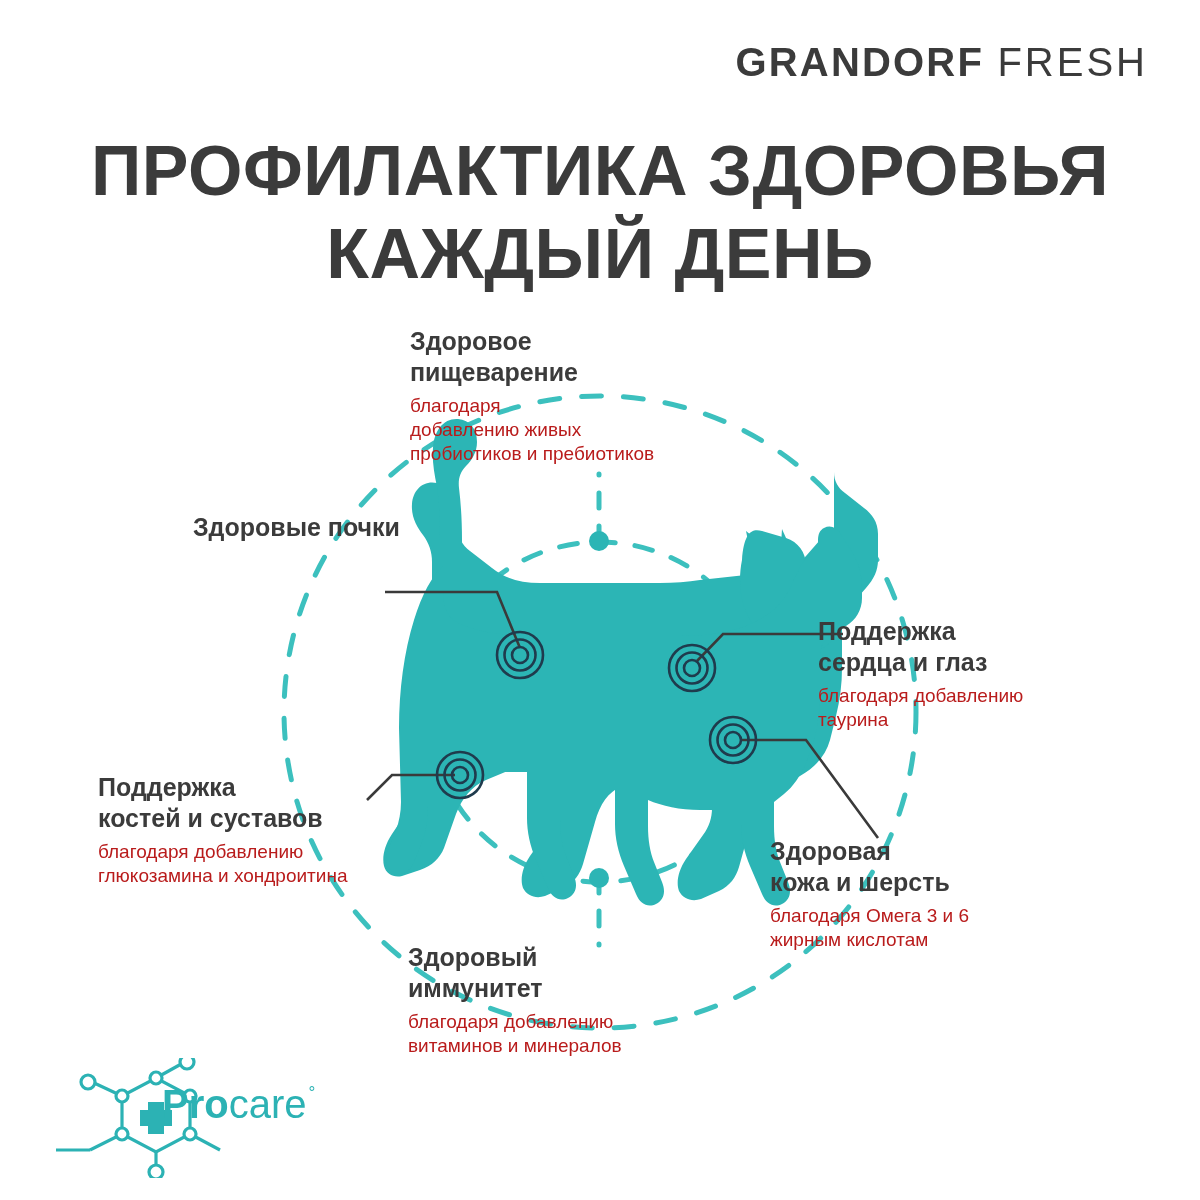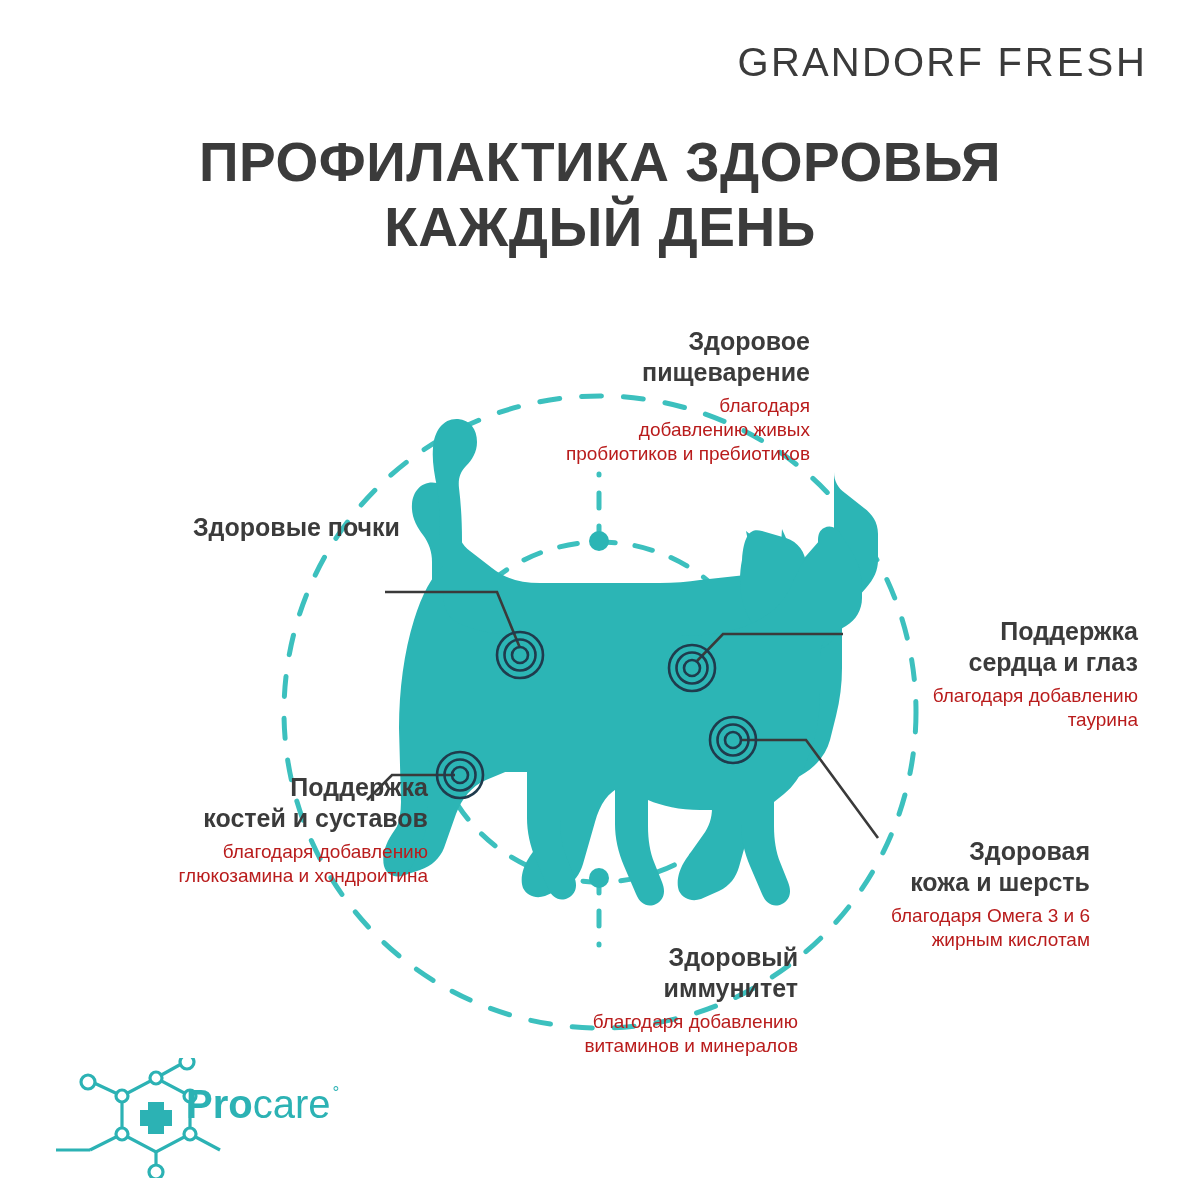--- a/index.html
+++ b/index.html
@@ -22,36 +22,36 @@
     position: absolute;
     top: 42px;
     right: 52px;
     font-size: 40px;
     letter-spacing: 2.2px;
     color: #3b3b3b;
     white-space: nowrap;
     line-height: 1;
   }
   #brand-logo .brand-strong {
-    font-weight: normal;
+    font-weight: bold;
   }
   #brand-logo .brand-light {
     font-weight: normal;
     letter-spacing: 3px;
     margin-top: 8px;
   }
 
   
   #page-title {
     position: absolute;
     top: 130px;
     left: 0;
     width: 1200px;
     text-align: center;
-    font-size: 55px;
+    font-size: 70px;
     font-weight: bold;
     line-height: 1.18;
     letter-spacing: 0.5px;
     color: #3b3b3b;
   }
   #page-title .title-line {
     display: block;
   }
 
   
@@ -76,41 +76,41 @@
     white-space: pre-line;
   }
   .callout .callout-desc {
     font-size: 19px;
     line-height: 1.26;
     color: #b91c1c;
     margin: 0;
     white-space: pre-line;
   }
 
-  .callout.align-center { text-align: right; }
+  .callout.align-center { text-align: left; }
   .callout.align-right  { text-align: right; }
 
   #callout-digestion { left: 410px; top: 326px; width: 400px; }
   #callout-kidneys   { left: 100px; top: 512px; width: 300px; }
   #callout-bones     { left: 98px;  top: 772px; width: 330px; }
   #callout-heart     { left: 818px; top: 616px; width: 320px; }
   #callout-skin      { left: 770px; top: 836px; width: 320px; }
   #callout-immunity  { left: 408px; top: 942px; width: 390px; }
 
   
   #procare-logo {
     position: absolute;
     left: 48px;
     top: 1058px;
     width: 300px;
     height: 120px;
   }
   #procare-wordmark {
     position: absolute;
-    left: 186px;
+    left: 162px;
     top: 1084px;
     font-size: 40px;
     line-height: 1;
     color: #2cb2b4;
     white-space: nowrap;
   }
   #procare-wordmark .pc-strong { font-weight: bold; }
   #procare-wordmark .pc-light  { font-weight: normal; }
   #procare-wordmark .pc-deg {
     font-size: 17px;

